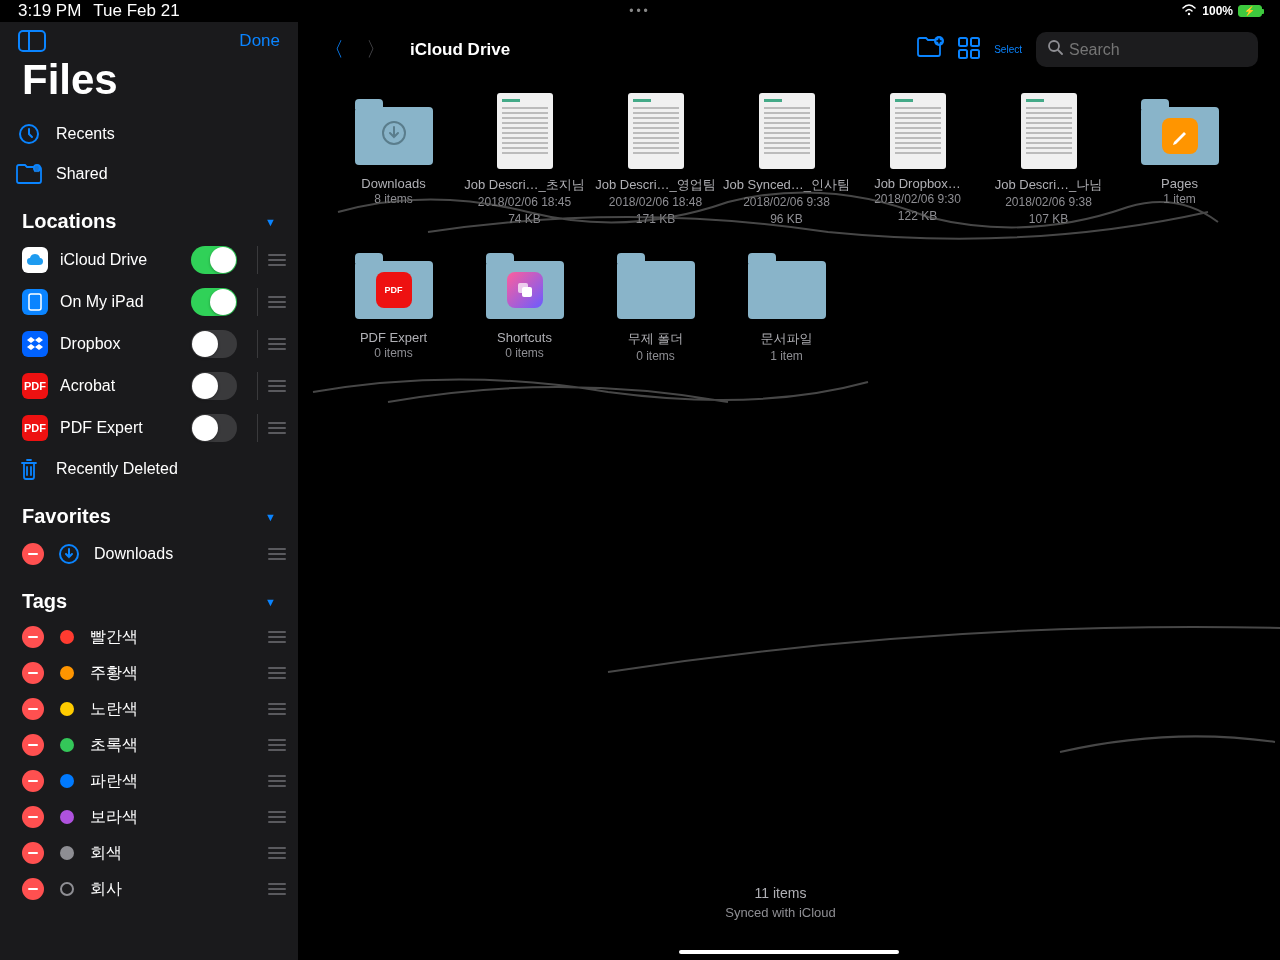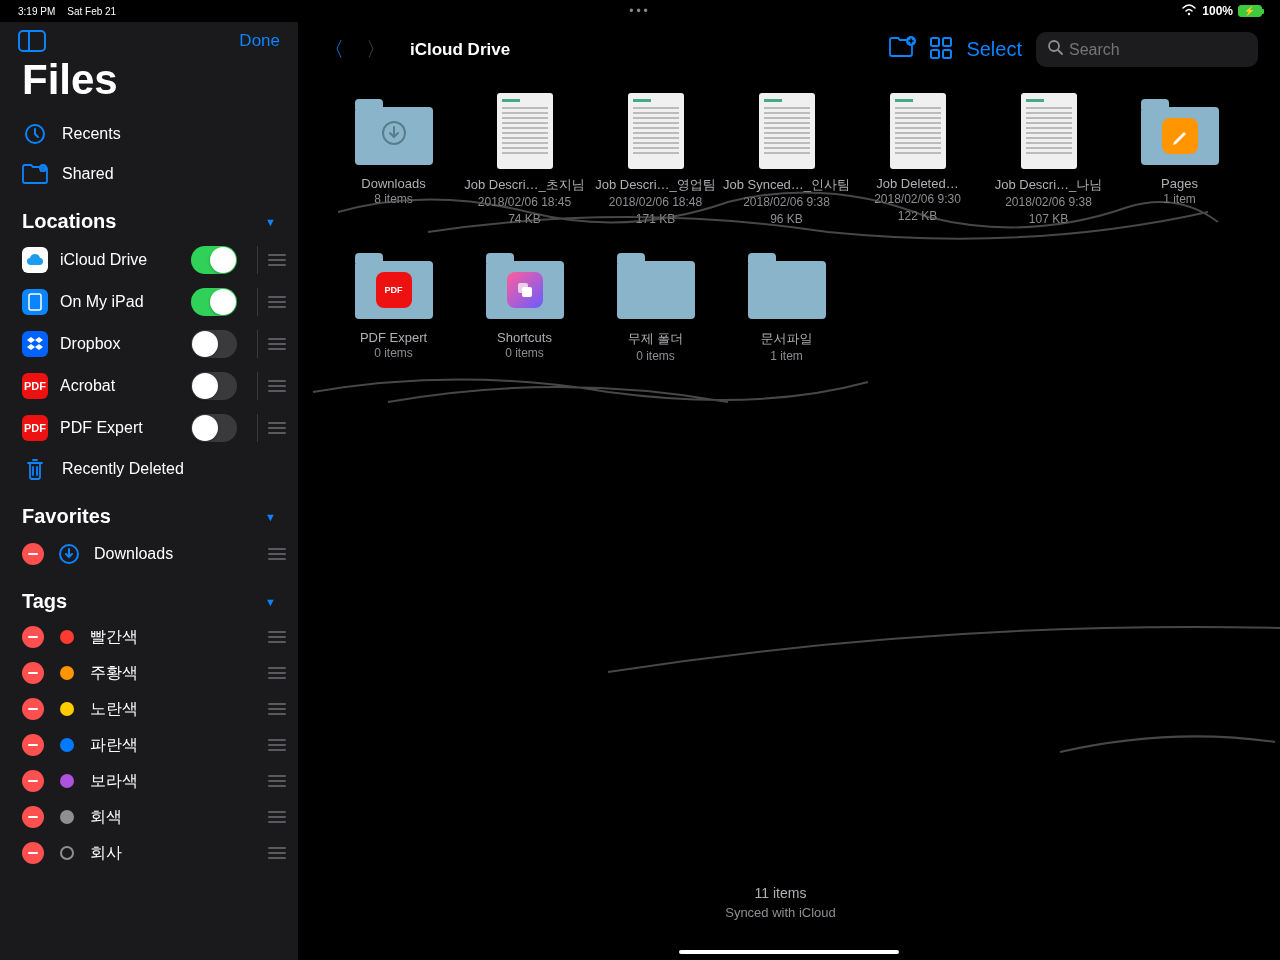--- a/index.html
+++ b/index.html
@@ -1,34 +1,34 @@
 <!DOCTYPE html>
 <html><head>
 <meta charset="utf-8">
 <style>
 * { margin: 0; padding: 0; box-sizing: border-box; font-family: -apple-system, BlinkMacSystemFont, 'Segoe UI', sans-serif; }
 body { background: #000; width: 1280px; height: 960px; overflow: hidden; position: relative; }
 
 .status-bar { height: 22px; display: flex; justify-content: space-between; align-items: center; padding: 0 18px; position: absolute; top: 0; left: 0; right: 0; z-index: 10; }
-.status-left { color: #fff; font-size: 10px; font-weight: 500; display: flex; gap: 12px; }
+.status-left { color: #fff; font-size: 17px; font-weight: 500; display: flex; gap: 12px; }
 .status-right { color: #fff; font-size: 12px; font-weight: 600; display: flex; align-items: center; gap: 5px; }
 .dots { position: absolute; left: 50%; transform: translateX(-50%); color: #888; font-size: 12px; letter-spacing: 3px; }
 .battery-icon { width: 24px; height: 12px; border: 1px solid #3ec93e; border-radius: 3px; position: relative; background: #3ec93e; }
 .battery-icon::after { content: ''; position: absolute; right: -3px; top: 3px; width: 2px; height: 5px; background: #3ec93e; border-radius: 0 1px 1px 0; }
 .battery-bolt { position: absolute; top: 0; left: 50%; transform: translateX(-50%); color: #000; font-size: 9px; }
 
 .container { display: flex; height: 100%; padding-top: 22px; }
 
 .sidebar { width: 298px; background: #1a1a1c; height: 100%; overflow-y: auto; padding-bottom: 20px; }
 .sidebar-header { display: flex; justify-content: space-between; align-items: center; padding: 8px 18px 4px 18px; }
 .sidebar-toggle { width: 28px; height: 22px; color: #0a84ff; }
 .done-btn { color: #0a84ff; font-size: 17px; font-weight: 400; }
 .files-title { color: #fff; font-size: 42px; font-weight: 700; padding: 0 22px 10px; }
 
-.side-row { display: flex; align-items: center; padding: 7px 18px 7px 22px; gap: 14px; color: #fff; font-size: 16px; }
+.side-row { display: flex; align-items: center; padding: 7px 18px 7px 16px; gap: 14px; color: #fff; font-size: 16px; }
 .side-row .icon { width: 26px; height: 26px; display: flex; align-items: center; justify-content: center; flex-shrink: 0; }
 .side-row .label { flex: 1; }
 
 .section-header { display: flex; align-items: center; justify-content: space-between; padding: 16px 22px 6px; text-align: center; }
 .section-header .title { color: #fff; font-size: 20px; font-weight: 600; }
 .chevron { color: #0a84ff; font-size: 11px; }
 
 .loc-row { display: flex; align-items: center; padding: 7px 12px 7px 22px; gap: 12px; color: #fff; font-size: 16px; }
 .loc-row .icon { width: 26px; height: 26px; border-radius: 6px; display: flex; align-items: center; justify-content: center; flex-shrink: 0; font-size: 14px; }
 .loc-row .label { flex: 1; }
@@ -47,21 +47,21 @@
 .tag-dot { width: 22px; height: 22px; border-radius: 50%; display: flex; align-items: center; justify-content: center; flex-shrink: 0; }
 .tag-dot .inner { width: 14px; height: 14px; border-radius: 50%; }
 
 .main { flex: 1; background: #000; position: relative; }
 .main-header { display: flex; align-items: center; padding: 10px 22px; gap: 14px; }
 .nav-chev { color: #0a84ff; font-size: 20px; padding: 0 4px; }
 .nav-chev.disabled { color: #4a4a4e; }
 .path-title { color: #fff; font-size: 17px; font-weight: 600; margin-left: 6px; flex: 1; }
 .folder-add { color: #0a84ff; font-size: 22px; position: relative; }
 .grid-view { color: #0a84ff; }
-.select-btn { color: #0a84ff; font-size: 20px; }
+.select-btn { color: #0a84ff; font-size: 10px; }
 .search-box { background: #1c1c1e; border-radius: 10px; padding: 8px 12px; display: flex; align-items: center; gap: 6px; width: 222px; }
 .search-box input { background: none; border: none; color: #8e8e93; font-size: 16px; outline: none; width: 100%; }
 
 .grid { display: flex; flex-wrap: wrap; padding: 15px 30px; gap: 18px 0; }
 .grid-item { width: 131px; display: flex; flex-direction: column; align-items: center; text-align: center; }
 .thumb { width: 78px; height: 78px; display: flex; align-items: center; justify-content: center; margin-bottom: 4px; }
 .folder-shape { width: 78px; height: 58px; background: #89b4c9; border-radius: 4px; position: relative; margin-top: 10px; }
 .folder-shape::before { content: ''; position: absolute; top: -8px; left: 0; width: 28px; height: 10px; background: #89b4c9; border-radius: 4px 4px 0 0; }
 .folder-content { position: absolute; top: 50%; left: 50%; transform: translate(-50%, -50%); font-size: 24px; }
 .doc-shape { width: 56px; height: 76px; background: #f0f0f0; border-radius: 3px; position: relative; padding: 6px 5px; overflow: hidden; }
@@ -77,21 +77,21 @@
 .home-indicator { position: absolute; bottom: 6px; left: 50%; transform: translateX(-50%); width: 220px; height: 4px; background: #fff; border-radius: 2px; }
 
 .scribble { position: absolute; pointer-events: none; stroke: #666; stroke-width: 2; fill: none; opacity: 0.7; }
 </style>
 </head>
 <body>
 
 <div class="status-bar">
   <div class="status-left">
     <span>3:19 PM</span>
-    <span>Sat Feb 21</span>
+    <span>Tue Feb 21</span>
   </div>
   <div class="dots">•••</div>
   <div class="status-right">
     <span>
       <svg width="16" height="12" viewBox="0 0 16 12">
           <path d="M8 10 L8 10 M5 7 Q8 4 11 7 M2 4 Q8 -2 14 4" stroke="#fff" stroke-width="1.5" fill="none" stroke-linecap="round"></path>
           <circle cx="8" cy="10" r="1.2" fill="#fff"></circle>
         </svg>
     </span>
     <span>100%</span>
@@ -293,20 +293,32 @@
     <span class="label">노란색</span>
     <span class="grip">
             <div></div>
             <div></div>
             <div></div>
           </span>
         </div>
         <div class="loc-row">
     <span class="remove-circle"></span>
     <span class="tag-dot">
+            <span class="inner" style="background:#34c759"></span>
+          </span>
+    <span class="label">초록색</span>
+    <span class="grip">
+            <div></div>
+            <div></div>
+            <div></div>
+          </span>
+        </div>
+        <div class="loc-row">
+    <span class="remove-circle"></span>
+    <span class="tag-dot">
             <span class="inner" style="background:#007aff"></span>
           </span>
     <span class="label">파란색</span>
     <span class="grip">
             <div></div>
             <div></div>
             <div></div>
           </span>
         </div>
         <div class="loc-row">
@@ -457,21 +469,21 @@
               <div class="doc-line"></div>
               <div class="doc-line"></div>
               <div class="doc-line"></div>
               <div class="doc-line"></div>
               <div class="doc-line"></div>
               <div class="doc-line"></div>
               <div class="doc-line"></div>
               <div class="doc-line"></div>
             </div>
           </div>
-    <div class="item-name">Job Deleted…</div>
+    <div class="item-name">Job Dropbox…</div>
     <div class="item-meta">2018/02/06 9:30<br>122 KB</div>
         </div>
         <div class="grid-item">
     <div class="thumb">
             <div class="doc-shape">
               <div class="doc-line title"></div>
               <div class="doc-line"></div>
               <div class="doc-line"></div>
               <div class="doc-line"></div>
               <div class="doc-line"></div>

